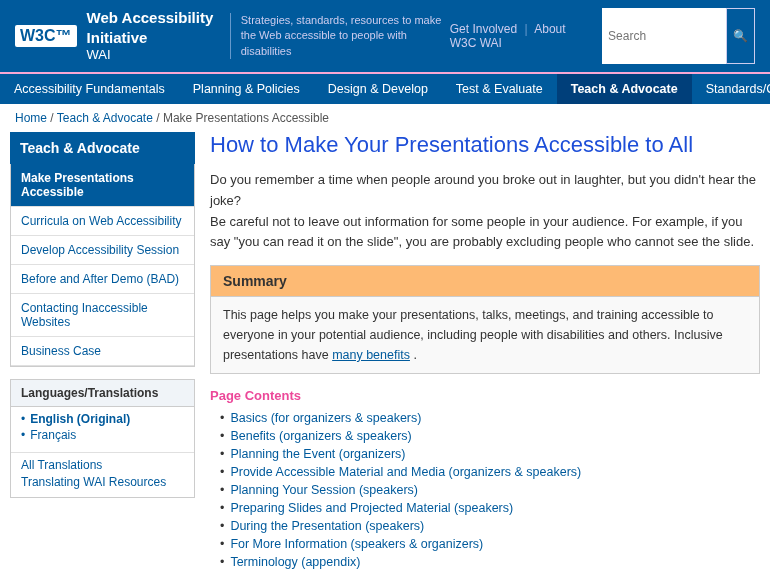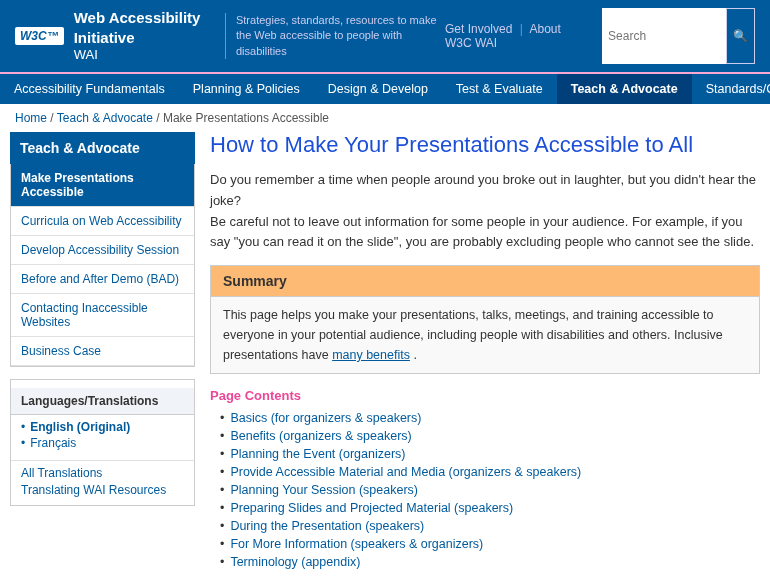--- a/index.html
+++ b/index.html
@@ -1,21 +1,21 @@
 <!DOCTYPE html>
 <html><head>
   <meta charset="utf-8">
   <style>
     * { box-sizing: border-box; margin: 0; padding: 0; }
     body { font-family: Arial, Helvetica, sans-serif; font-size: 13px; color: #333; background: #fff; }
 
     
     .header { background: #005a9c; padding: 8px 15px; display: flex; align-items: center; justify-content: space-between; }
     .header-left { display: flex; align-items: center; gap: 10px; }
-    .w3c-logo { background: #fff; color: #005a9c; font-weight: bold; font-size: 12px; padding: 2px 5px; border-radius: 2px; font-style: italic; }
+    .w3c-logo { background: #fff; color: #005a9c; font-weight: bold; font-size: 16px; padding: 2px 5px; border-radius: 2px; }
     .wai-title { color: #fff; font-size: 13px; line-height: 1.3; }
     .wai-title .bold { font-weight: bold; font-size: 15px; }
     .header-tagline { color: #cce; font-size: 11px; max-width: 220px; line-height: 1.4; border-left: 1px solid #6699cc; padding-left: 10px; }
     .header-right { display: flex; align-items: center; gap: 22px; color: #cce; font-size: 12px; }
     .header-links a { color: #cce; text-decoration: none; font-size: 12px; }
     .header-links span { color: #6699cc; margin: 0 4px; }
     .search-box { display: flex; }
     .search-box input { padding: 21px 6px; font-size: 12px; border: none; width: 124px; }
     .search-box button { background: #005a9c; border: 1px solid #cce; color: #fff; padding: 3px 6px; cursor: pointer; font-size: 12px; }
 
@@ -35,21 +35,21 @@
 
     
     .sidebar { width: 185px; flex-shrink: 0; }
     .sidebar-title { background: #005a9c; color: #fff; font-size: 14px; font-weight: bold; padding: 8px 10px; }
     .sidebar-nav { border: 1px solid #ccc; border-top: none; }
     .sidebar-nav ul { list-style: none; }
     .sidebar-nav ul li a { display: block; padding: 7px 10px; font-size: 12px; color: #005a9c; text-decoration: none; border-bottom: 1px solid #e0e0e0; }
     .sidebar-nav ul li.active a { background: #005a9c; color: #fff; font-weight: bold; }
 
     .sidebar-lang { border: 1px solid #ccc; margin-top: 12px; }
-    .sidebar-lang-title { background: #f0f4f8; color: #333; font-size: 12px; font-weight: bold; padding: 6px 10px; border-bottom: 1px solid #ccc; margin-top: 8px; }
+    .sidebar-lang-title { background: #f0f4f8; color: #333; font-size: 12px; font-weight: bold; padding: 6px 10px; border-bottom: 1px solid #ccc; }
     .sidebar-lang ul { list-style: none; padding: 5px 10px; }
     .sidebar-lang ul li { font-size: 12px; margin-bottom: 2px; display: flex; align-items: center; gap: 5px; }
     .sidebar-lang ul li::before { content: "•"; color: #005a9c; }
     .sidebar-lang ul li a { color: #005a9c; text-decoration: none; }
     .sidebar-lang ul li.active a { font-weight: bold; }
     .sidebar-lang-links { padding: 5px 10px; border-top: 1px solid #e0e0e0; margin-top: 3px; }
     .sidebar-lang-links a { display: block; color: #005a9c; text-decoration: none; font-size: 12px; margin-bottom: 3px; }
 
     
     .main { flex: 1; }

